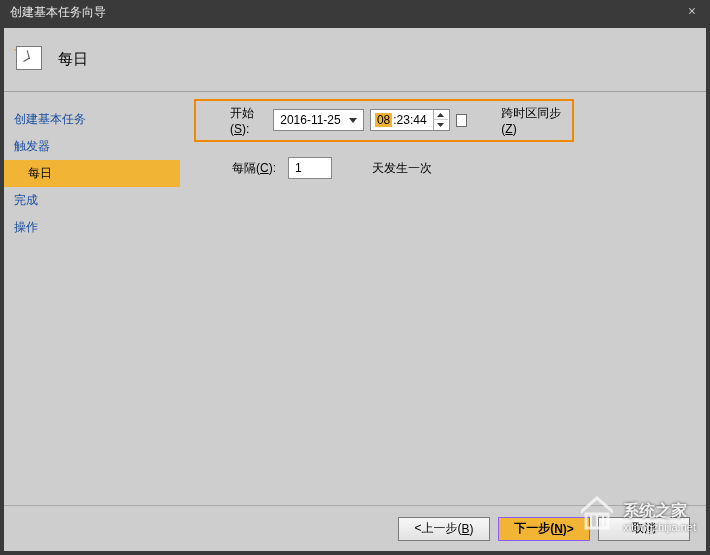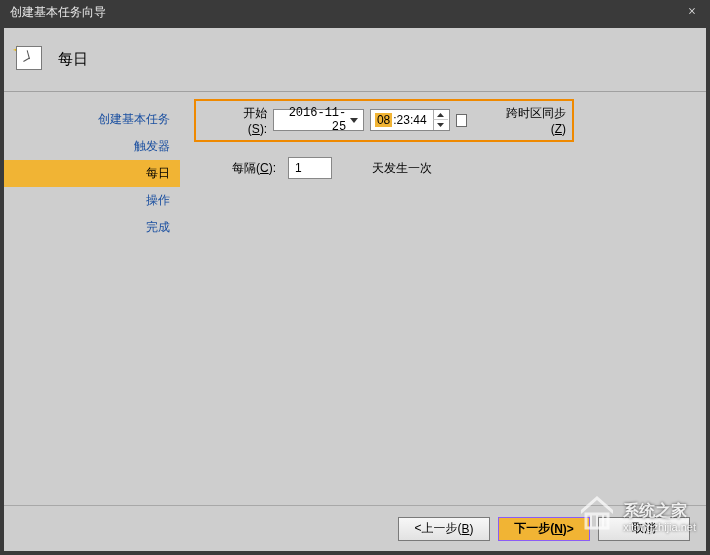--- a/index.html
+++ b/index.html
@@ -79,21 +79,20 @@
     left: 12px; top: 11px;
     transform-origin: top;
     transform: rotate(60deg);
   }
   .header-title {
     font-size: 15px;
   }
   .body {
     flex: 1;
     display: flex;
-    text-align: right;
   }
   .sidebar {
     width: 176px;
     padding-top: 14px;
     display: flex;
     flex-direction: column;
   }
   .side-item {
     padding: 5px 10px;
     cursor: pointer;
@@ -135,21 +134,20 @@
     display: inline-flex;
     align-items: center;
     background: #fff;
     border: 1px solid #888;
     height: 22px;
     padding: 0 2px 0 6px;
     font-size: 12px;
     position: relative;
     width: 104px;
     cursor: text;
-    font-family: Liberation Mono, monospace;
   }
   .dropdown-btn {
     width: 16px;
     height: 18px;
     display: inline-flex;
     align-items: center;
     justify-content: center;
     margin-left: auto;
     cursor: pointer;
   }
@@ -278,22 +276,22 @@
         </div>
       </div>
       <div class="header-title">每日</div>
     </div>
 
     <div class="body">
       <div class="sidebar">
         <div class="side-item">创建基本任务</div>
         <div class="side-item">触发器</div>
         <div class="side-sub active">每日</div>
+        <div class="side-item">完成</div>
         <div class="side-item">操作</div>
-        <div class="side-item">完成</div>
       </div>
 
       <div class="content">
 
         <div class="row">
           <div class="highlight-box">
             <span class="label">
               <span>开始(</span><span class="underline">S</span><span>):</span>
             </span>
 

